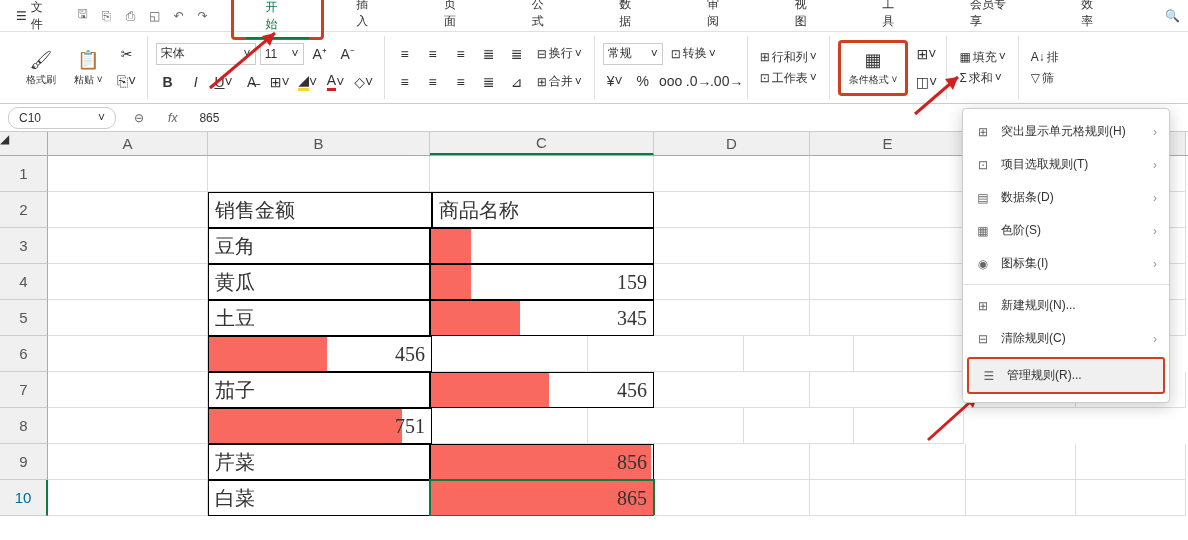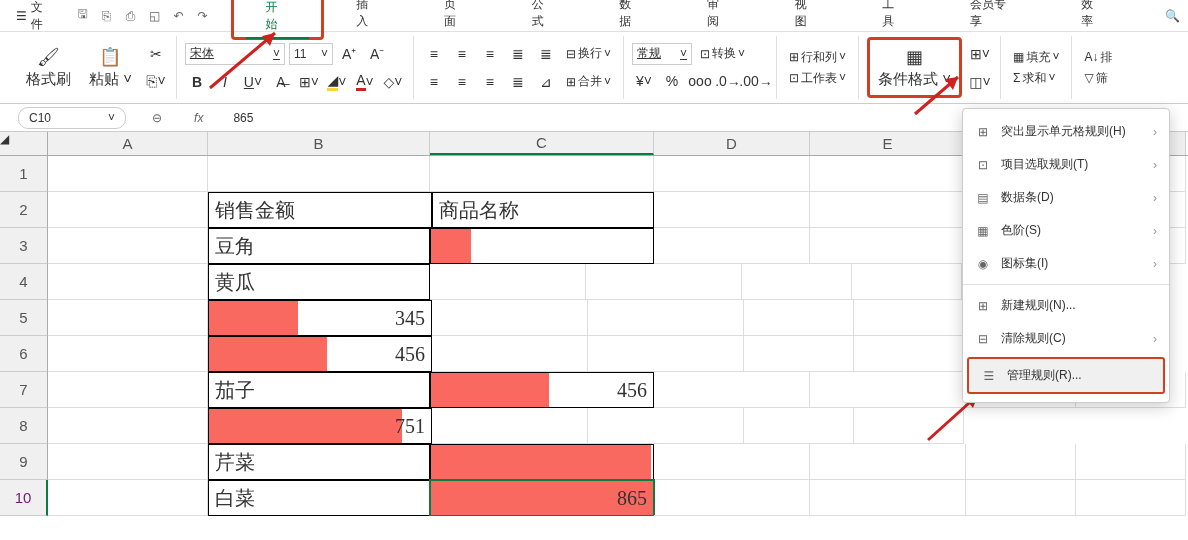--- a/index.html
+++ b/index.html
@@ -14,48 +14,48 @@
     .tab { padding: 4px 32px; cursor: pointer; position: relative; }
     .tab.active { color: #0b7c41; border: 3px solid #d04020; border-radius: 4px; }
     .tab.active::after { content: ''; position: absolute; bottom: -2px; left: 12px; right: 12px; height: 2px; background: #0b7c41; }
     .search-icon-bar { margin-left: 24px; color: #888; }
 
     
     .ribbon { display: flex; height: 72px; padding: 4px 12px; border-bottom: 1px solid #ccc; gap: 0; }
     .ribbon-group { display: flex; flex-direction: row; align-items: center; padding: 0 8px; border-right: 1px solid #e0e0e0; gap: 6px; }
     .ribbon-big-btn { display: flex; flex-direction: column; align-items: center; justify-content: center; padding: 4px 6px; cursor: pointer; gap: 2px; }
     .ribbon-big-btn .icon-box { font-size: 18px; }
-    .ribbon-big-btn .label { font-size: 15px; }
+    .ribbon-big-btn .label { font-size: 10px; }
     .ribbon-col { display: flex; flex-direction: column; gap: 4px; justify-content: center; }
     .ribbon-row { display: flex; gap: 4px; align-items: center; }
-    .font-select { height: 22px; border: 1px solid #ccc; padding: 0 4px; display: flex; align-items: center; min-width: 100px; font-size: 12px; text-decoration: underline; }
+    .font-select { height: 22px; border: 1px solid #ccc; padding: 0 4px; display: flex; align-items: center; min-width: 100px; font-size: 12px; }
     .size-select { height: 22px; border: 1px solid #ccc; padding: 0 4px; display: flex; align-items: center; min-width: 44px; font-size: 12px; }
     .ribbon-btn { width: 24px; height: 24px; display: flex; align-items: center; justify-content: center; cursor: pointer; font-size: 14px; }
     .ribbon-label-btn { display: flex; align-items: center; gap: 2px; padding: 0 4px; cursor: pointer; font-size: 12px; }
     .highlight-box { border: 3px solid #d04020; border-radius: 4px; padding: 2px; }
 
     
     .arrow { position: absolute; pointer-events: none; }
 
     
-    .formula-bar { display: flex; align-items: center; height: 28px; padding: 2px 18px; border-bottom: 1px solid #ccc; gap: 20px; }
+    .formula-bar { display: flex; align-items: center; height: 28px; padding: 2px 8px; border-bottom: 1px solid #ccc; gap: 12px; }
     .name-box { width: 108px; height: 22px; border: 1px solid #ccc; border-radius: 10px; padding: 0 10px; display: flex; align-items: center; justify-content: space-between; font-size: 12px; }
     .fx-icon { color: #666; padding: 0 6px; }
     .formula-input { flex: 1; padding: 0 4px; font-size: 12px; }
 
     
     .sheet-area { position: relative; }
     .col-headers { display: flex; height: 24px; border-bottom: 1px solid #aaa; }
     .corner { width: 48px; border-right: 1px solid #aaa; background: #f0f0f0; }
     .col-header { border-right: 1px solid #ccc; background: #f0f0f0; display: flex; align-items: center; justify-content: center; font-size: 15px; color: #555; }
     .col-header.selected { border-bottom: 2px solid #0b7c41; }
     .grid-rows { }
     .grid-row { display: flex; height: 36px; }
     .row-header { width: 48px; border-right: 1px solid #aaa; border-bottom: 1px solid #ccc; background: #f0f0f0; display: flex; align-items: center; justify-content: center; font-size: 15px; color: #555; }
-    .row-header.selected { border-right: 2px solid #0b7c41; color: #701a75; }
+    .row-header.selected { border-right: 2px solid #0b7c41; color: #0369a1; }
     .cell { border-right: 1px solid #ddd; border-bottom: 1px solid #ddd; position: relative; display: flex; align-items: center; font-size: 20px; font-family: SimSun, serif; }
     .cell.border-all { border: 1px solid #000; }
     .data-bar { position: absolute; left: 0; top: 0; bottom: 0; background: #fa6960; }
     .cell-text { position: relative; z-index: 1; padding: 0 6px; width: 100%; }
     .cell-right { text-align: right; justify-content: flex-end; }
     .cell.selected-outline { outline: 2px solid #0b7c41; outline-offset: -1px; }
 
     
     .dropdown { position: absolute; top: 108px; right: 18px; width: 208px; background: #fff; border: 1px solid #ccc; box-shadow: 0 4px 16px rgba(0,0,0,0.2); border-radius: 4px; padding: 6px 0; z-index: 10; }
     .drop-item { display: flex; align-items: center; padding: 8px 12px; gap: 10px; cursor: pointer; font-size: 12px; }
@@ -280,28 +280,35 @@
         <div class="cell wE"></div>
         <div class="cell wRest"></div>
         <div class="cell wRest"></div>
       </div>
       <div class="grid-row">
         <div class="row-header">4</div>
         <div class="cell wA"></div>
         <div class="cell wB border-all">
           <span class="cell-text">黄瓜</span>
         </div>
+        <div class="cell wC border-all cell-right">
+          <div class="data-bar" style="width:18%"></div>
+          <span class="cell-text">159</span>
+        </div>
         <div class="cell wD"></div>
         <div class="cell wE"></div>
         <div class="cell wRest"></div>
         <div class="cell wRest"></div>
       </div>
       <div class="grid-row">
         <div class="row-header">5</div>
         <div class="cell wA"></div>
+        <div class="cell wB border-all">
+          <span class="cell-text">土豆</span>
+        </div>
         <div class="cell wC border-all cell-right">
           <div class="data-bar" style="width:40%"></div>
           <span class="cell-text">345</span>
         </div>
         <div class="cell wD"></div>
         <div class="cell wE"></div>
         <div class="cell wRest"></div>
         <div class="cell wRest"></div>
       </div>
       <div class="grid-row">
@@ -344,20 +351,21 @@
         <div class="cell wRest"></div>
       </div>
       <div class="grid-row">
         <div class="row-header">9</div>
         <div class="cell wA"></div>
         <div class="cell wB border-all">
           <span class="cell-text">芹菜</span>
         </div>
         <div class="cell wC border-all cell-right">
           <div class="data-bar" style="width:99%"></div>
+          <span class="cell-text">856</span>
         </div>
         <div class="cell wD"></div>
         <div class="cell wE"></div>
         <div class="cell wRest"></div>
         <div class="cell wRest"></div>
       </div>
       <div class="grid-row">
         <div class="row-header selected">10</div>
         <div class="cell wA"></div>
         <div class="cell wB border-all">

